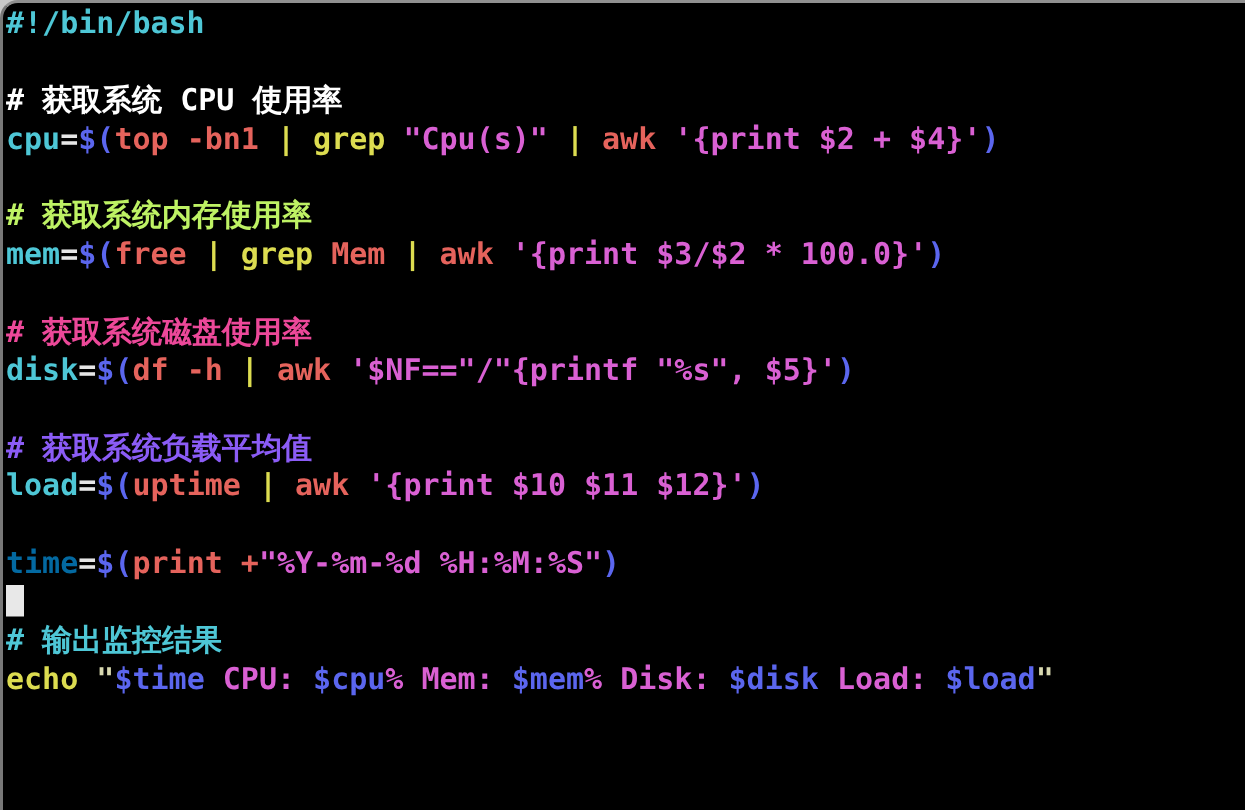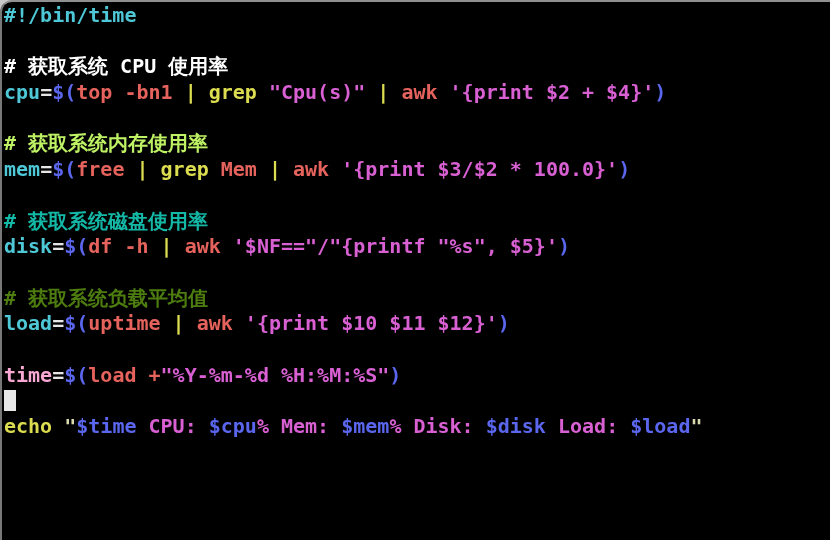--- a/index.html
+++ b/index.html
@@ -32,31 +32,32 @@
     height: 21px;
     margin-top: 2px;
     vertical-align: top;
   }
 </style>
 </head>
 <body>
 
 <div class="terminal">
   <div id="code" style="background: rgb(0, 0, 0);">
-      <div class="line"><span style="color: rgb(78, 199, 214);">#!/bin/time</span></div>
+      <div class="line"><span style="color: rgb(78, 199, 214);">#!/bin/bash</span></div>
       <div class="line">&nbsp;</div>
       <div class="line"><span style="color: #ffffff;"># 获取系统 CPU 使用率</span></div>
       <div class="line"><span style="color: rgb(78, 199, 214);">cpu</span><span style="color: rgb(230, 230, 230);">=</span><span style="color: rgb(91, 102, 238);">$(</span><span style="color: rgb(229, 99, 92);">top -bn1</span><span style="color: rgb(220, 220, 80);"> | grep </span><span style="color: rgb(217, 96, 211);">"Cpu(s)"</span><span style="color: rgb(220, 220, 80);"> | </span><span style="color: rgb(229, 99, 92);">awk</span><span style="color: rgb(230, 230, 230);"> </span><span style="color: rgb(217, 96, 211);">'{print $2 + $4}'</span><span style="color: rgb(91, 102, 238);">)</span></div>
       <div class="line">&nbsp;</div>
       <div class="line"><span style="color: #bef264;"># 获取系统内存使用率</span></div>
       <div class="line"><span style="color: rgb(78, 199, 214);">mem</span><span style="color: rgb(230, 230, 230);">=</span><span style="color: rgb(91, 102, 238);">$(</span><span style="color: rgb(229, 99, 92);">free</span><span style="color: rgb(220, 220, 80);"> | grep </span><span style="color: rgb(229, 99, 92);">Mem</span><span style="color: rgb(220, 220, 80);"> | </span><span style="color: rgb(229, 99, 92);">awk</span><span style="color: rgb(230, 230, 230);"> </span><span style="color: rgb(217, 96, 211);">'{print $3/$2 * 100.0}'</span><span style="color: rgb(91, 102, 238);">)</span></div>
       <div class="line">&nbsp;</div>
-      <div class="line"><span style="color: #14b8a6;"># 获取系统磁盘使用率</span></div>
+      <div class="line"><span style="color: #ec4899;"># 获取系统磁盘使用率</span></div>
       <div class="line"><span style="color: rgb(78, 199, 214);">disk</span><span style="color: rgb(230, 230, 230);">=</span><span style="color: rgb(91, 102, 238);">$(</span><span style="color: rgb(229, 99, 92);">df -h</span><span style="color: rgb(220, 220, 80);"> | </span><span style="color: rgb(229, 99, 92);">awk</span><span style="color: rgb(230, 230, 230);"> </span><span style="color: rgb(217, 96, 211);">'$NF=="/"{printf "%s", $5}'</span><span style="color: rgb(91, 102, 238);">)</span></div>
       <div class="line">&nbsp;</div>
-      <div class="line"><span style="color: #4d7c0f;"># 获取系统负载平均值</span></div>
+      <div class="line"><span style="color: #8b5cf6;"># 获取系统负载平均值</span></div>
       <div class="line"><span style="color: rgb(78, 199, 214);">load</span><span style="color: rgb(230, 230, 230);">=</span><span style="color: rgb(91, 102, 238);">$(</span><span style="color: rgb(229, 99, 92);">uptime</span><span style="color: rgb(220, 220, 80);"> | </span><span style="color: rgb(229, 99, 92);">awk</span><span style="color: rgb(230, 230, 230);"> </span><span style="color: rgb(217, 96, 211);">'{print $10 $11 $12}'</span><span style="color: rgb(91, 102, 238);">)</span></div>
       <div class="line">&nbsp;</div>
-      <div class="line"><span style="color: #f9a8d4; margin-top: 36px;">time</span><span style="color: rgb(230, 230, 230);">=</span><span style="color: rgb(91, 102, 238);">$(</span><span style="color: rgb(229, 99, 92);">load +</span><span style="color: rgb(217, 96, 211);">"%Y-%m-%d %H:%M:%S"</span><span style="color: rgb(91, 102, 238);">)</span></div>
+      <div class="line"><span style="color: #0369a1; margin-top: 36px;">time</span><span style="color: rgb(230, 230, 230);">=</span><span style="color: rgb(91, 102, 238);">$(</span><span style="color: rgb(229, 99, 92);">print +</span><span style="color: rgb(217, 96, 211);">"%Y-%m-%d %H:%M:%S"</span><span style="color: rgb(91, 102, 238);">)</span></div>
       <div class="line"><span class="cursor" style="background: rgb(232, 232, 232);"></span></div>
+      <div class="line"><span style="color: rgb(78, 199, 214);"># 输出监控结果</span></div>
       <div class="line"><span style="color: rgb(220, 220, 80);">echo</span><span style="color: rgb(230, 230, 230);"> </span><span style="color: rgb(217, 217, 176);">"</span><span style="color: rgb(91, 102, 238);">$time</span><span style="color: rgb(217, 96, 211);"> CPU: </span><span style="color: rgb(91, 102, 238);">$cpu</span><span style="color: rgb(217, 96, 211);">% Mem: </span><span style="color: rgb(91, 102, 238);">$mem</span><span style="color: rgb(217, 96, 211);">% Disk: </span><span style="color: rgb(91, 102, 238);">$disk</span><span style="color: rgb(217, 96, 211);"> Load: </span><span style="color: rgb(91, 102, 238);">$load</span><span style="color: rgb(217, 217, 176);">"</span></div>
     </div>
 </div>
 
 </body></html>

